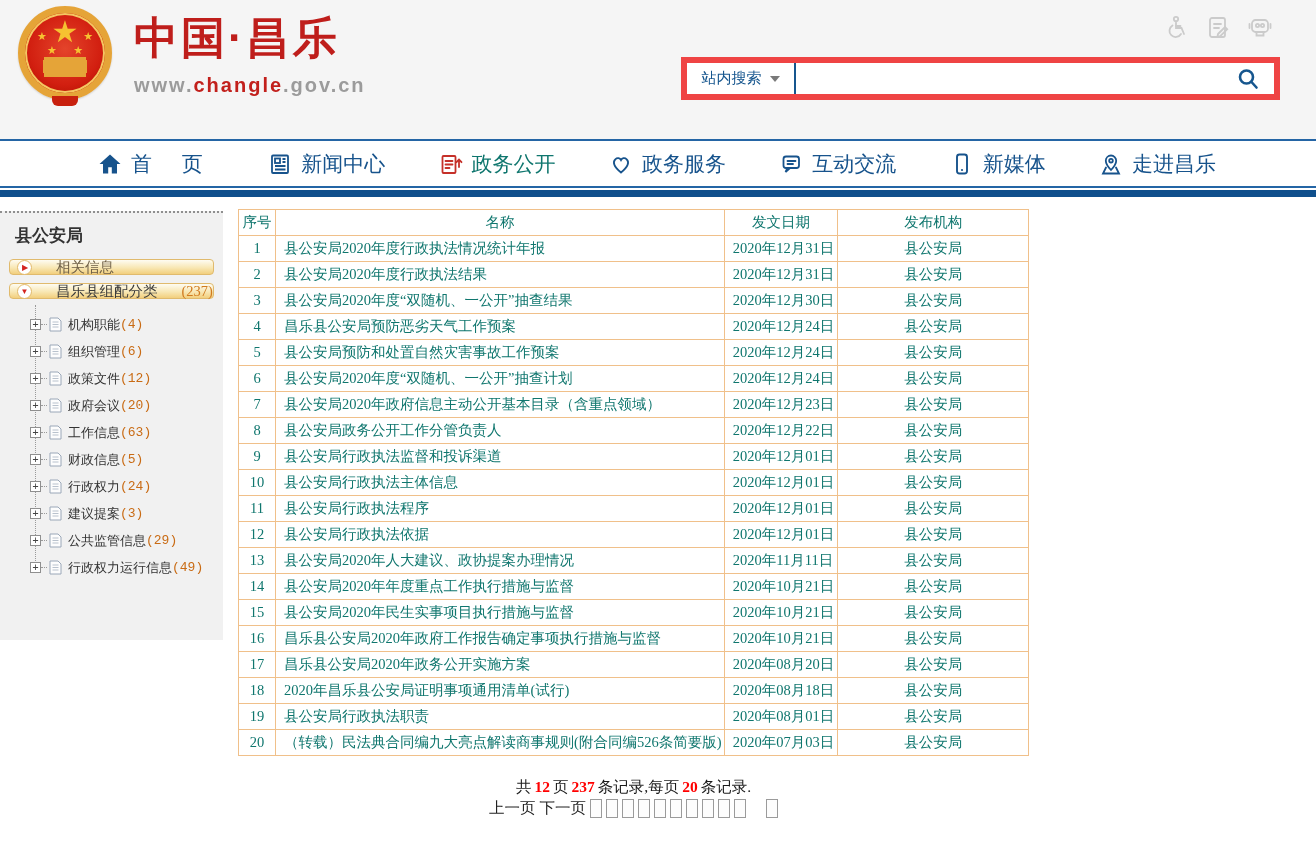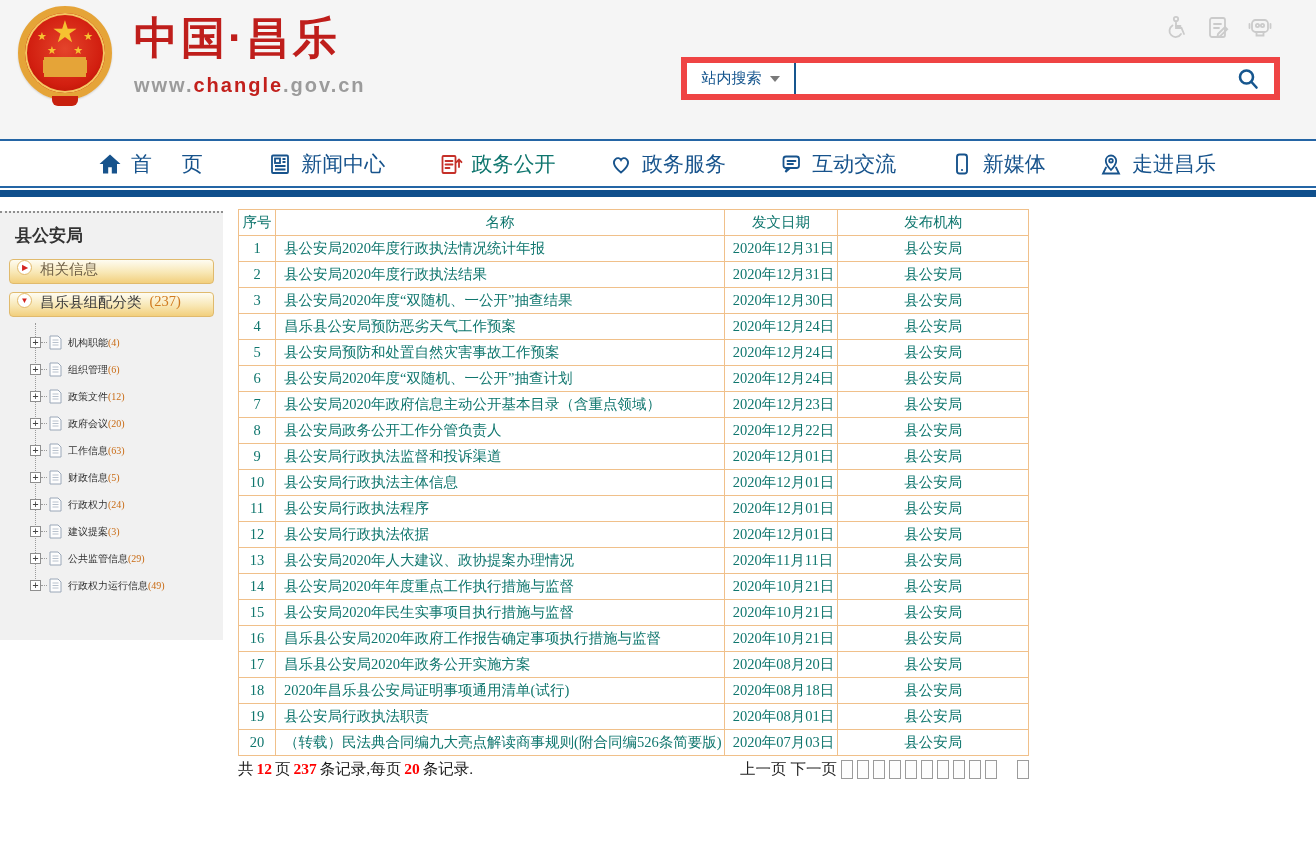--- a/index.html
+++ b/index.html
@@ -49,36 +49,36 @@
   .nav-item.home .nav-label { letter-spacing:12px; }
   .nav-gap { height:2px; background:#fff; }
   .nav-bar-thick { height:7px; background:#0f4f8c; }
 
   
   .content { display:flex; background:#fff; }
 
   .sidebar { width:223px; margin-top:14px; background:#f1f1f1;
              border-top:2px dotted #8f8f8f; height:429px; flex:none; }
   .sidebar-title { font-size:17px; font-weight:bold; color:#333; padding:11px 0 7px 15px; }
-  .gold-btn { display:flex; align-items:flex-start; gap:8px; width:205px; height:25px; margin:5px auto 8px auto;
+  .gold-btn { display:flex; align-items:center; gap:24px; width:205px; height:16px; margin:5px auto 8px auto;
               border:1px solid #e0ba6d; border-radius:4px; padding-left:7px; cursor:pointer;
               background:linear-gradient(#fefcf2,#f8e7b4 55%,#f2cf7d);
               font-family:"Liberation Serif","DejaVu Serif",serif; font-size:14.5px; }
   .gold-btn .circle-ico { width:15px; height:15px; flex:none; border-radius:50%; background:#fff;
               border:1px solid #e2b96a; color:#d42420; font-size:8px; line-height:13px; text-align:center; }
   .circle-ico.play::before { content:"▶"; position:relative; left:.5px; }
   .circle-ico.down::before { content:"▼"; }
   .gold-btn .btn-label { color:#6f6047; }
   .gold-btn.category .btn-label { color:#3a3a3a; }
   .gold-btn .btn-count { color:#d07a1f; }
 
   .tree { list-style:none; margin:12px 0 0 30px; position:relative; }
   .tree::before { content:""; position:absolute; left:5px; top:-6px; bottom:16px; border-left:1px dotted #9a9a9a; }
   .tree li { display:flex; align-items:center; height:27px; cursor:pointer; position:relative;
-             font-family:Liberation Serif, serif; font-size:10px; color:#333; }
+             font-family:Liberation Mono, monospace; font-size:13px; color:#333; }
   .plusbox { width:11px; height:11px; flex:none; border:1px solid #8f8f8f; background:#fff;
              font-size:10px; line-height:9px; text-align:center; color:#444; z-index:1;
              font-family:"DejaVu Sans Mono",monospace; }
   .plusbox::before { content:"+"; }
   .tree .conn { width:6px; border-top:1px dotted #9a9a9a; }
   .tree .doc-ico { margin:0 6px 0 2px; flex:none; }
   .tree .count { color:#c96b14; }
 
   .main-col { margin-left:15px; width:791px; }
   .breadcrumb { margin-top:23px; height:23px; line-height:23px; background:#f2f2f2;
@@ -87,22 +87,22 @@
   table.doc-table { margin-top:12px; width:791px; border-collapse:collapse;
                     font-family:"Liberation Serif","DejaVu Serif",serif; font-size:14.5px; color:#0f766e; }
   .doc-table th, .doc-table td { border:1px solid #f0c08a; height:26px; font-weight:normal; }
   .doc-table th { text-align:center; }
   .doc-table .col-seq { width:38px; text-align:center; }
   .doc-table .col-title { width:466px; text-align:left; padding-left:8px; }
   .doc-table .col-date { width:117px; text-align:left; padding-left:8px; }
   .doc-table .col-org { width:198px; text-align:center; }
   .doc-table td.col-title { cursor:pointer; }
 
-  .footer-row { display:flex; justify-content:space-between; align-items:center; margin-top:3px;
-                font-family:"Liberation Serif","DejaVu Serif",serif; font-size:15.5px; color:#1a1a1a; }
+  .footer-row { display:flex; justify-content:space-between; align-items:center; margin-top:21px;
+                font-family:"Liberation Serif","DejaVu Serif",serif; font-size:15.5px; color:#1a1a1a;flex-direction:column; }
   .record-summary b { color:#f00; padding:0 3px; }
   .pagination { display:flex; align-items:center; gap:4px; }
   .pg-nav { color:#222; cursor:pointer; }
   .pagination .page-box { display:inline-block; min-width:12px; padding:0 3px; height:19px; line-height:18px;
                 text-align:center; border:1px solid #9b9b9b; background:#fdfdfd; color:#2323cc;
                 cursor:pointer; text-decoration:none; }
   .pagination .page-box.current { color:#ee0000; font-weight:bold; }
   .pagination .page-box.plain { border:none; background:none; color:#222; cursor:default; }
 </style>
 </head>

